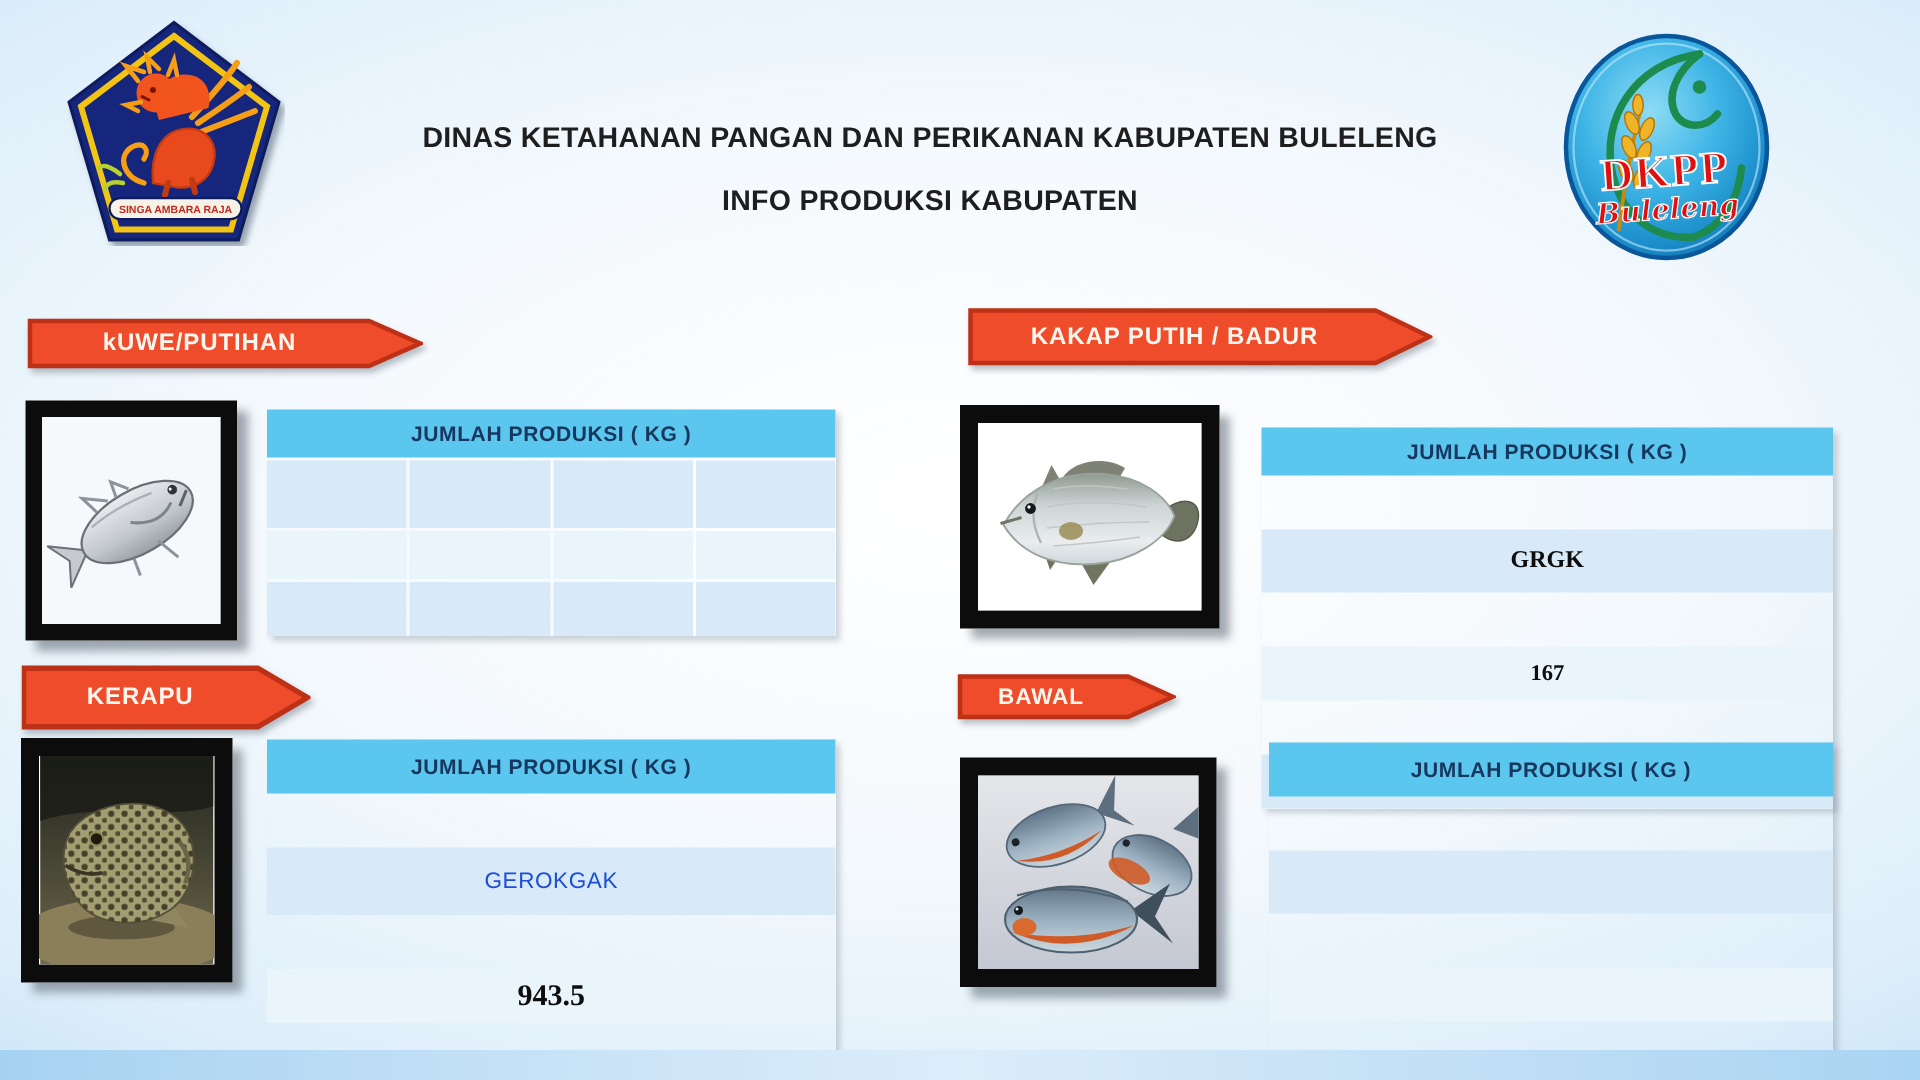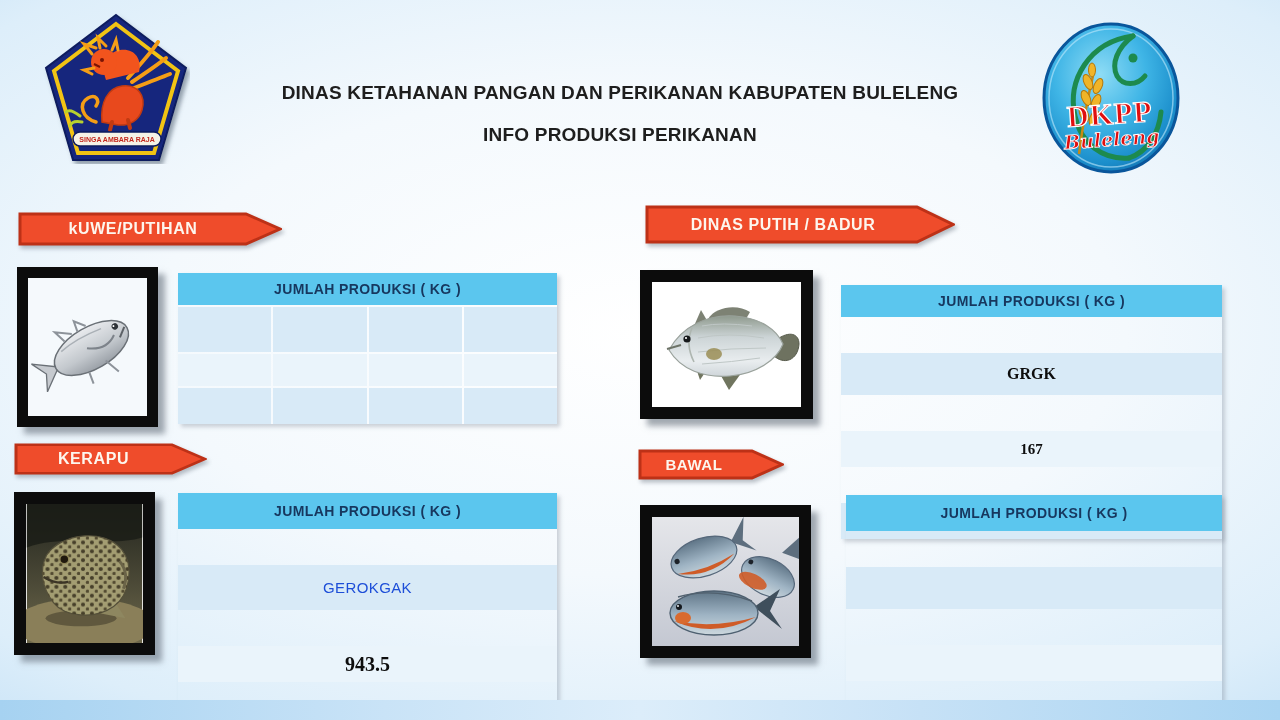--- a/index.html
+++ b/index.html
@@ -22,21 +22,21 @@
   .logo-right { position:absolute; left:1041px; top:20px; width:140px; height:156px; }
 
   
   .banner { position:absolute; filter:drop-shadow(2px 3px 2px rgba(100,110,125,.45)); }
   .banner svg { position:absolute; inset:0; width:100%; height:100%; }
   .banner-label { position:absolute; inset:0; display:flex; align-items:center;
     justify-content:center; padding-right:34px; color:#fdf6ee; font-weight:700;
     font-size:16px; letter-spacing:.6px; }
   .banner-kuwe   { left:18px;  top:212px; width:264px; height:34px;text-align:right; }
   .banner-kakap  { left:645px; top:205px; width:310px; height:39px; }
-  .banner-kerapu { left:14px;  top:443px; width:193px; height:32px; }
+  .banner-kerapu { left:14px;  top:443px; width:193px; height:44px; }
   .banner-bawal  { left:638px; top:449px; width:146px; height:31px; }
 
   
   .frame { position:absolute; border:11px solid #0c0c0c; background:#fff;
     box-shadow:7px 7px 6px rgba(88,99,112,.55); }
   .frame svg { display:block; width:100%; height:100%; }
   .frame-kuwe   { left:17px;  top:267px; width:141px; height:160px; }
   .frame-kakap  { left:640px; top:270px; width:173px; height:149px; border-width:12px; }
   .frame-kerapu { left:14px;  top:492px; width:141px; height:163px; border-width:12px; }
   .frame-bawal  { left:640px; top:505px; width:171px; height:153px; border-width:12px; }
@@ -63,21 +63,21 @@
   
   .footer-band { position:absolute; left:0; bottom:0; width:1280px; height:20px;
     background:linear-gradient(90deg,#a6d2f1 0%,#c9e3f7 30%,#dcedfa 50%,#c6e1f6 72%,#a9d4f2 100%); }
 </style>
 </head>
 <body>
 
 <div class="slide">
 
   <div class="title-line title-1">DINAS KETAHANAN PANGAN DAN PERIKANAN KABUPATEN BULELENG</div>
-  <div class="title-line title-2">INFO PRODUKSI PERIKANAN</div>
+  <div class="title-line title-2">INFO PRODUKSI KABUPATEN</div>
 
   <div class="logo-left">
     <svg viewBox="0 0 148 152">
       <g filter="url(#lsh)">
         <polygon points="74,3 144,56 117,148 31,148 4,56" fill="#15287d" stroke="#0d1b5e" stroke-width="2"></polygon>
       </g>
       <defs>
           <filter id="lsh" x="-20%" y="-20%" width="140%" height="140%">
         <feDropShadow dx="3" dy="4" stdDeviation="2" flood-color="#5a6a7a" flood-opacity="0.6"></feDropShadow>
       </filter>
@@ -144,21 +144,21 @@
     <svg viewBox="0 0 264 34" preserveAspectRatio="none">
       <polygon points="2,2 228,2 262,17 228,32 2,32" fill="#ef4c2b" stroke="#bd3117" stroke-width="3"></polygon>
     </svg>
     <span class="banner-label">kUWE/PUTIHAN</span>
   </div>
 
   <div class="banner banner-kakap">
     <svg viewBox="0 0 310 39" preserveAspectRatio="none">
       <polygon points="2,2 272,2 308,19.5 272,37 2,37" fill="#ef4c2b" stroke="#bd3117" stroke-width="3"></polygon>
     </svg>
-    <span class="banner-label">DINAS PUTIH / BADUR</span>
+    <span class="banner-label">KAKAP PUTIH / BADUR</span>
   </div>
 
   <div class="banner banner-kerapu">
     <svg viewBox="0 0 193 36" preserveAspectRatio="none">
       <polygon points="2,2 158,2 191,18 158,34 2,34" fill="#ef4c2b" stroke="#bd3117" stroke-width="3"></polygon>
     </svg>
     <span class="banner-label">KERAPU</span>
   </div>
 
   <div class="banner banner-bawal">

